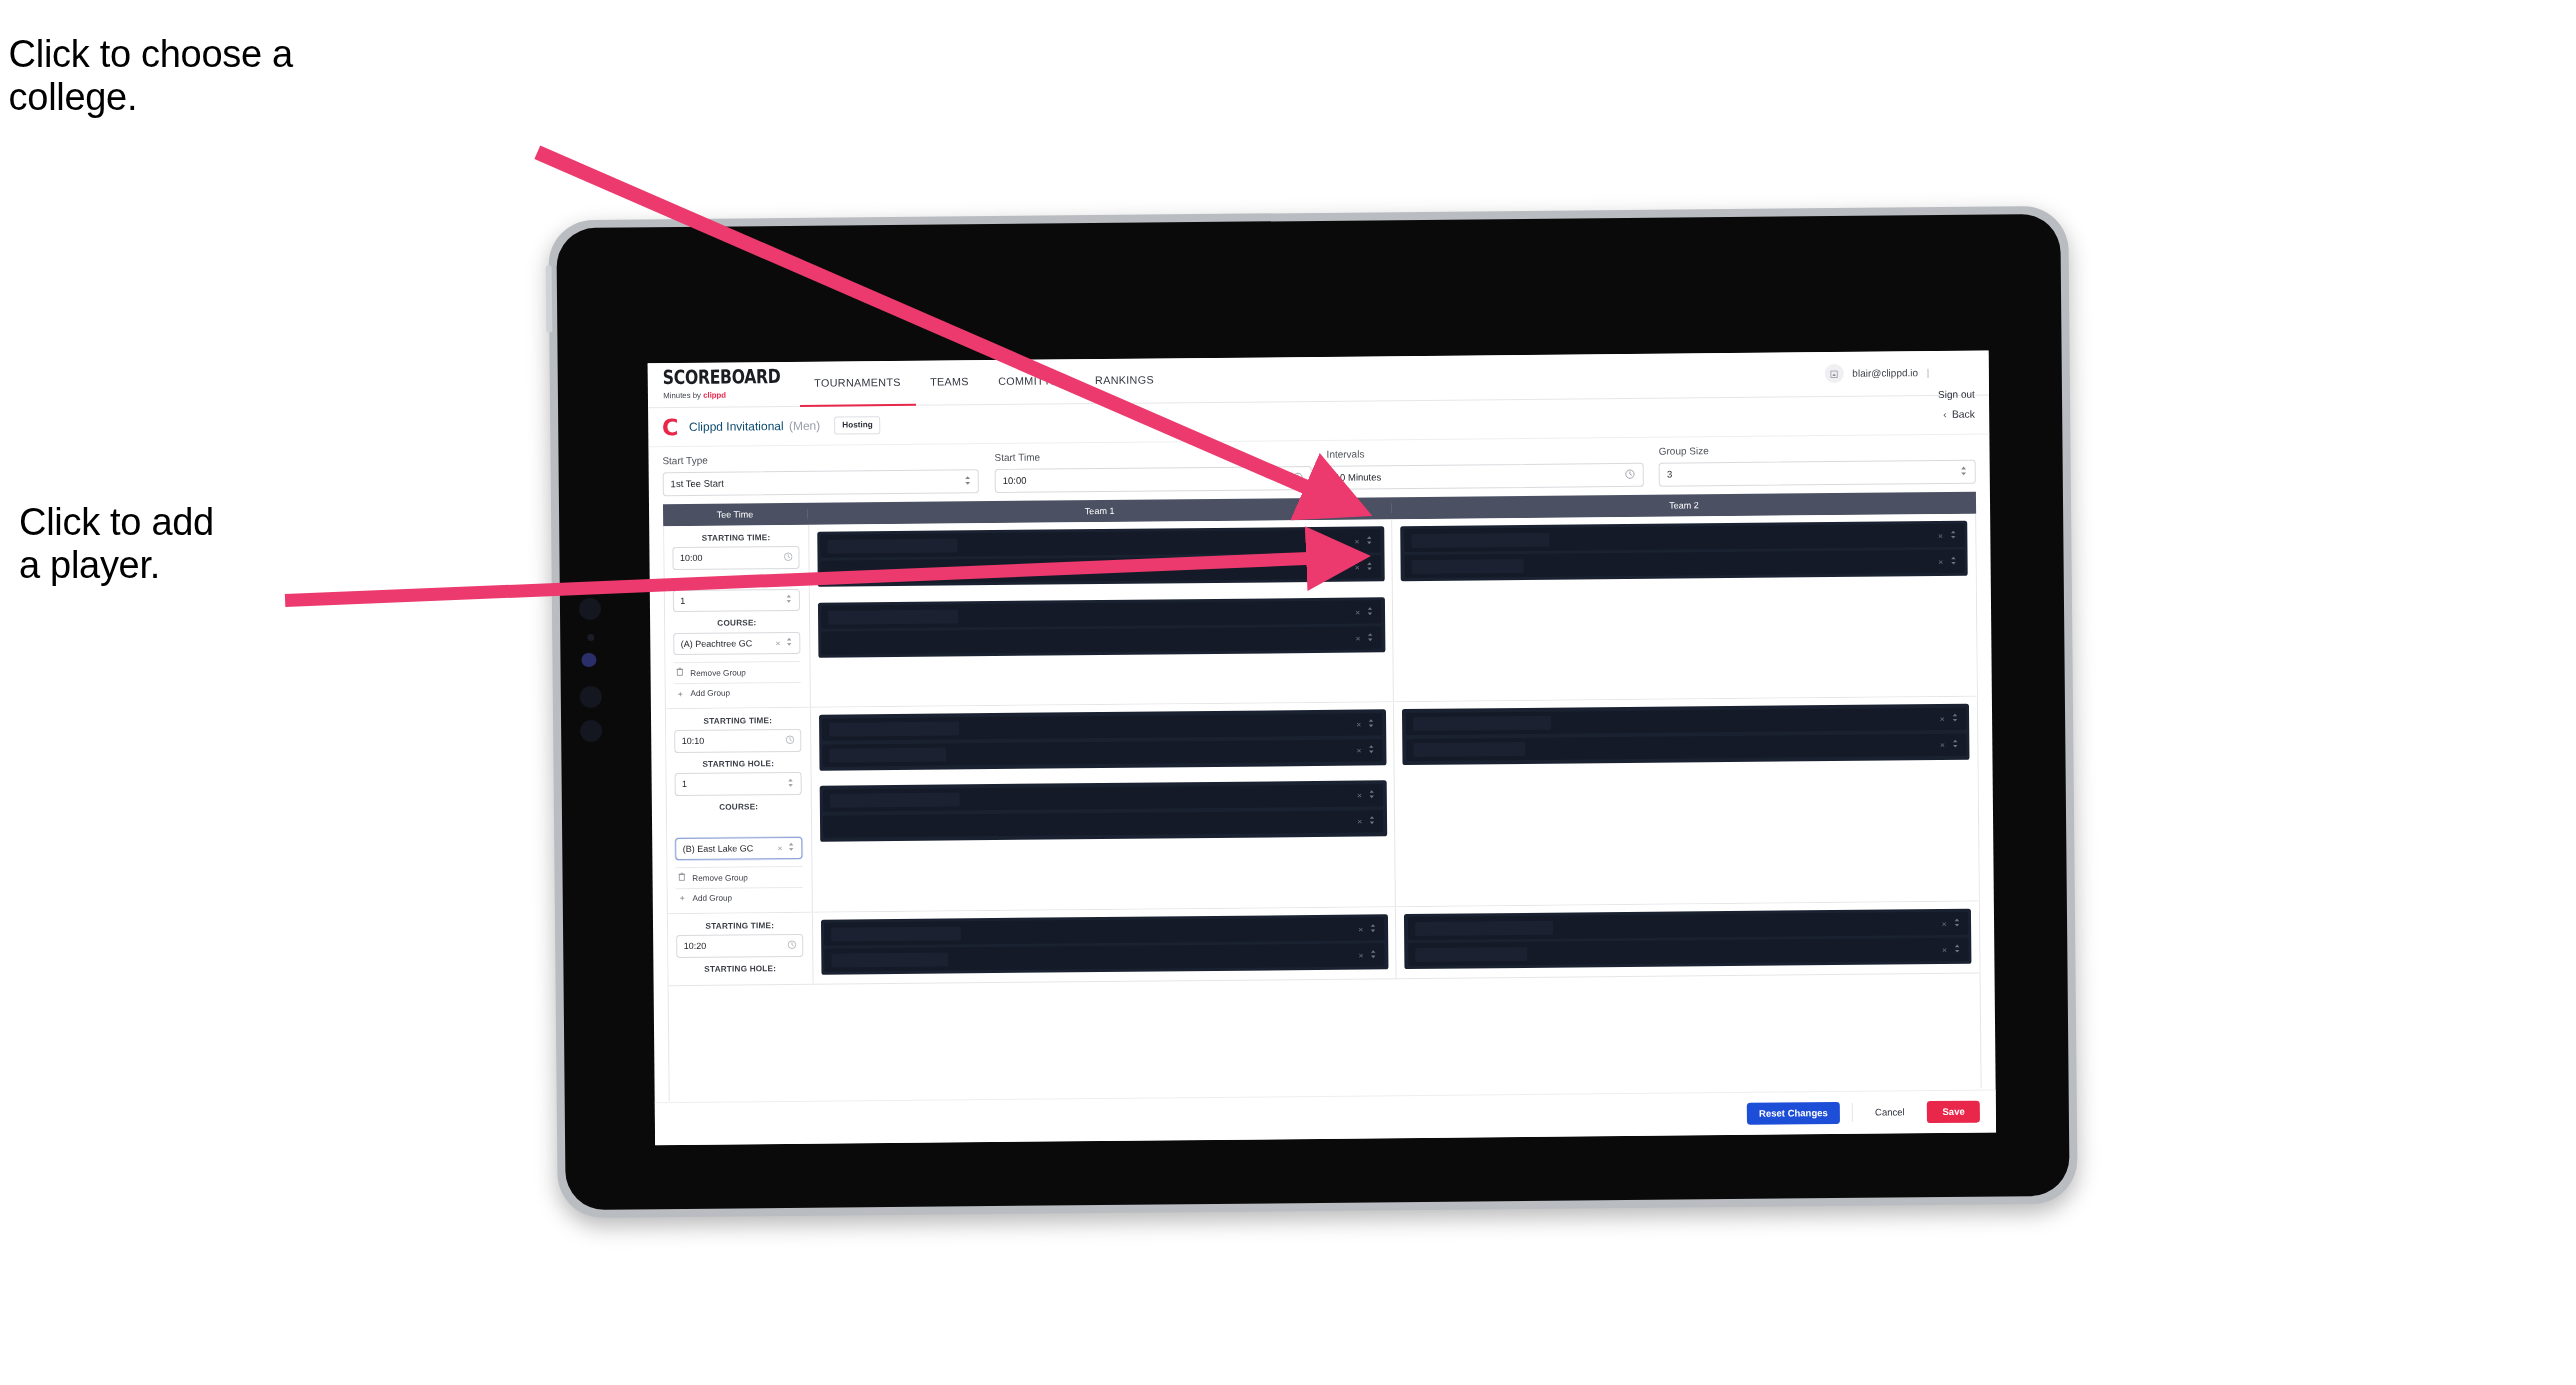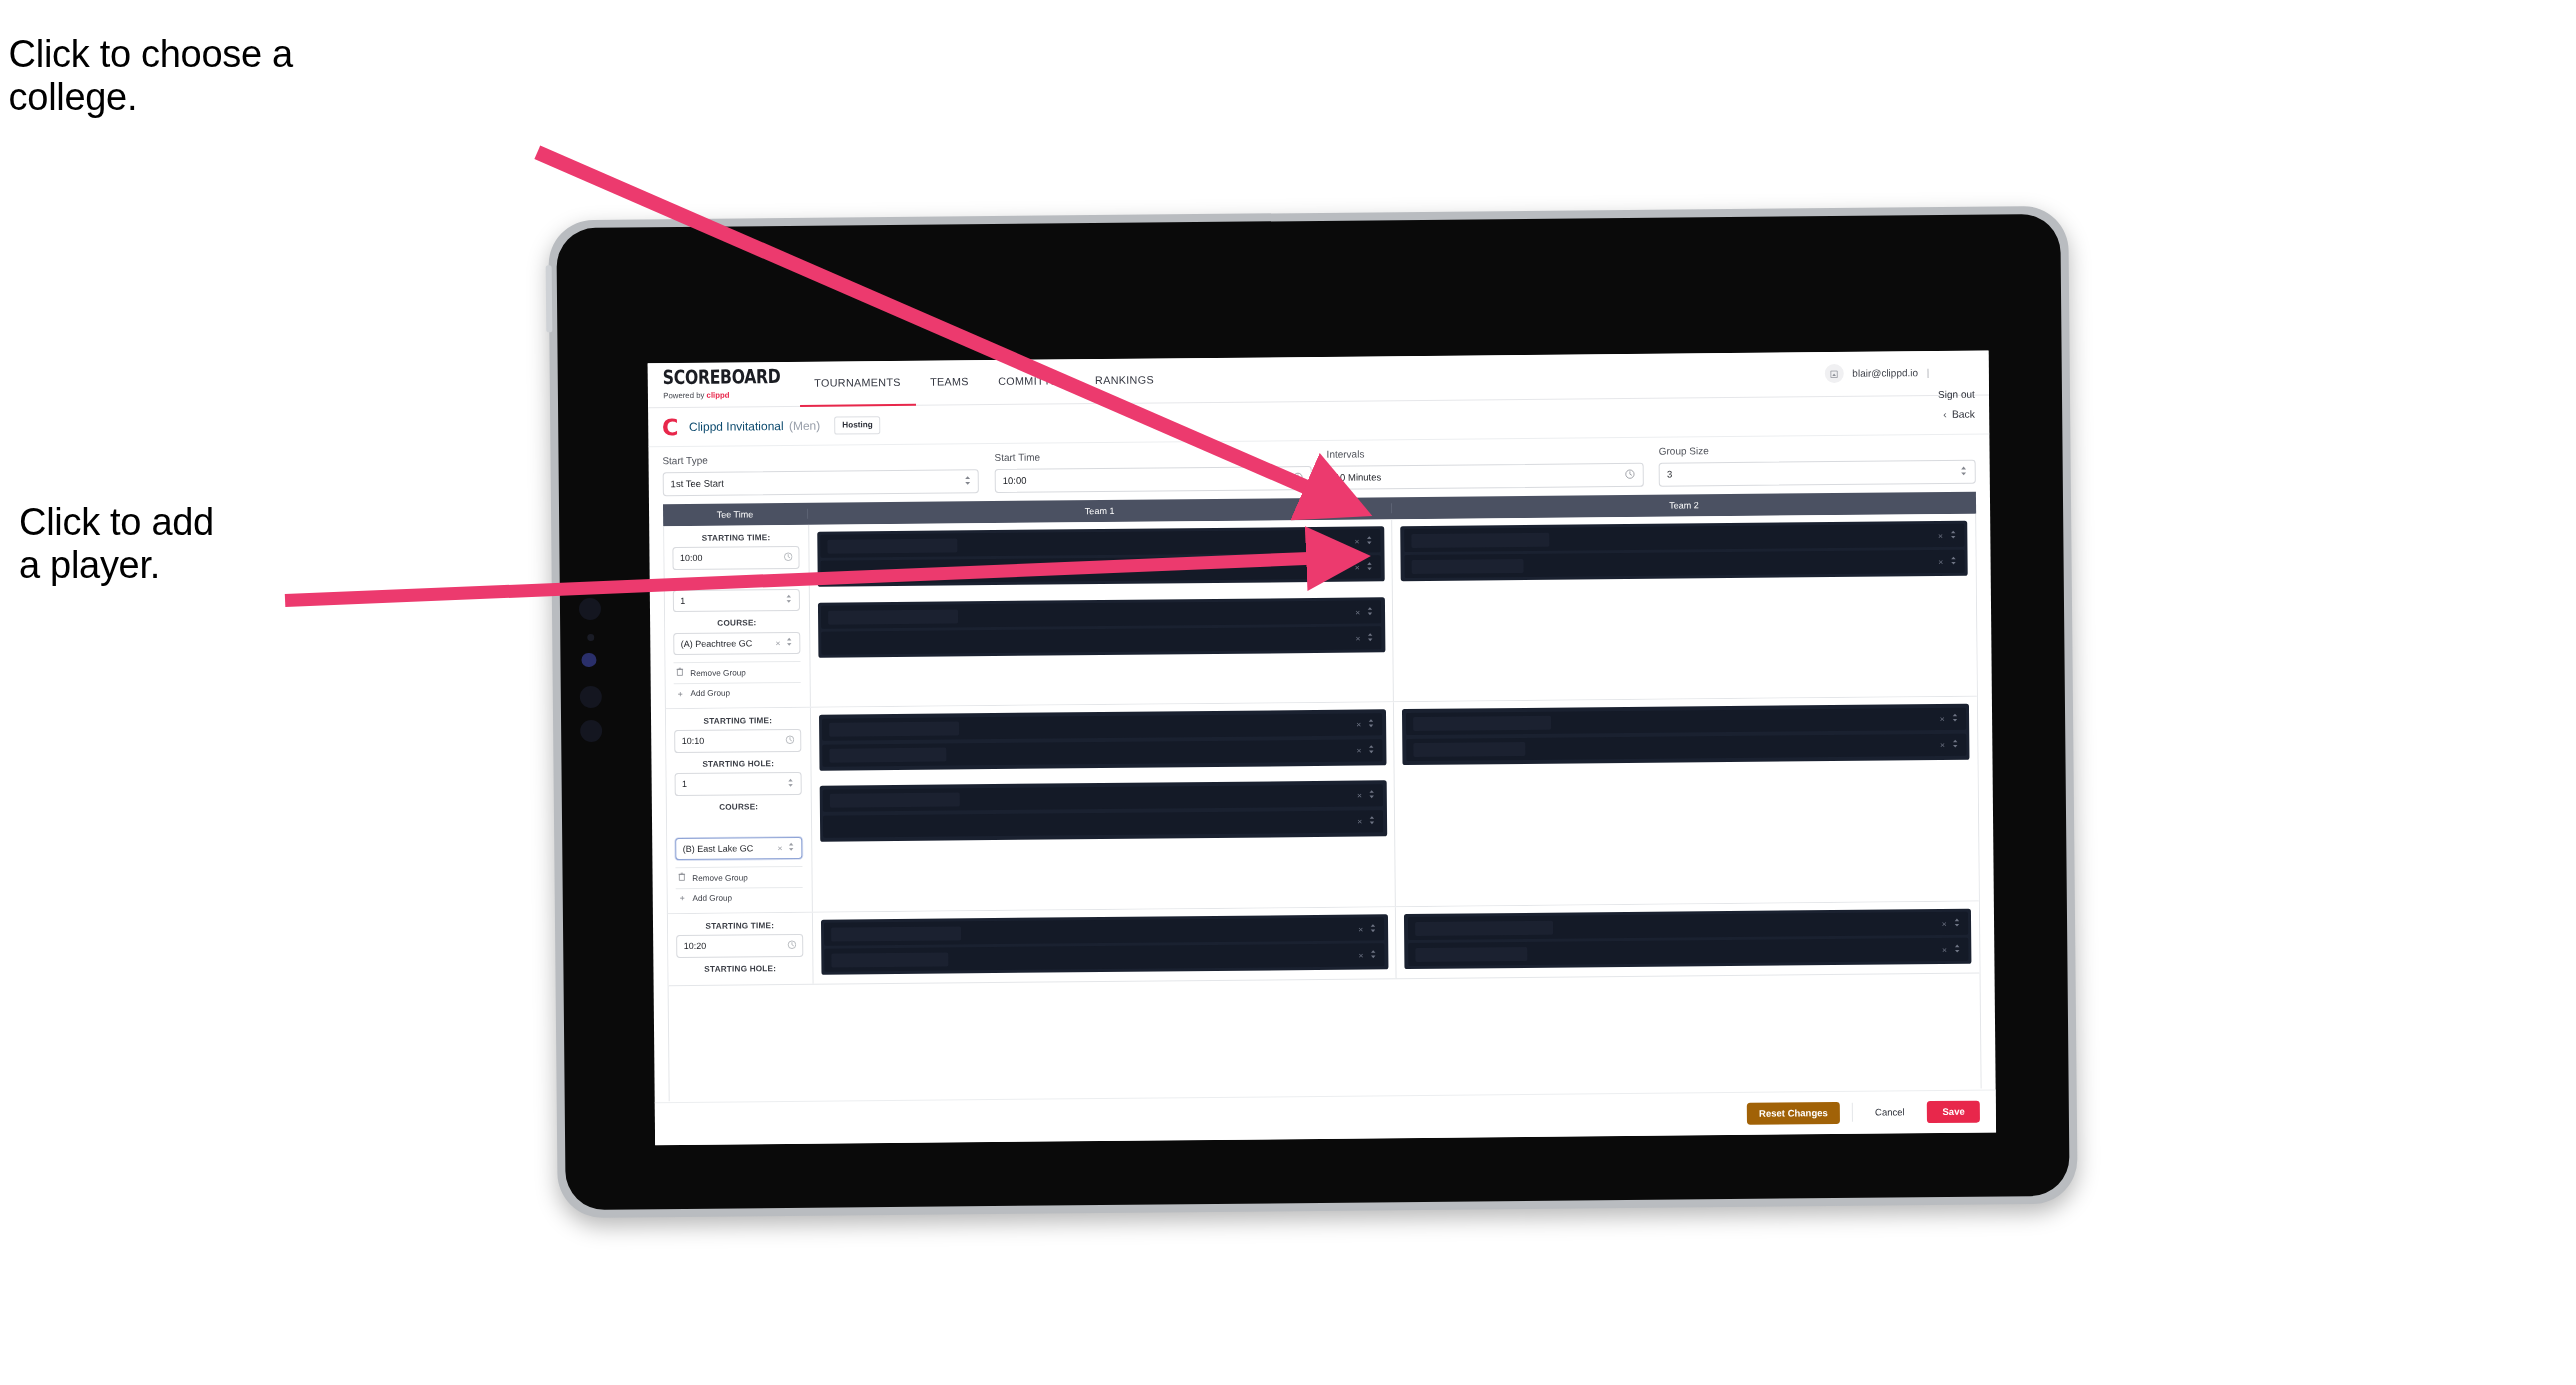--- a/index.html
+++ b/index.html
@@ -247,21 +247,21 @@
   #footer {
     position:absolute; left:0; right:0; bottom:0;
     height: 43px;
     background:#fff;
     border-top: 0.9px solid #eceef0;
     display:flex; align-items:center; justify-content:flex-end;
     gap: 12px;
     padding-right: 15.5px;
   }
   .btn { border-radius: 3.5px; font-size: 9.5px; cursor:pointer; display:flex; align-items:center; justify-content:center; }
-  .btn-reset { background:#a16207; color:#fff; height:22.5px; padding: 0 12px; font-weight:600; }
+  .btn-reset { background:#1d4ed8; color:#fff; height:22.5px; padding: 0 12px; font-weight:600; }
   .btn-cancel { background:#fff; color:#2c2f38; height:22.5px; padding: 0 10.4px; }
   .btn-save { background:#e8274b; color:#fff; height:22.5px; padding: 0 15.5px; font-weight:600; }
   .foot-sep { width:0.9px; height:19px; background:#e4e6e9; }
 </style>
 </head>
 <body>
 
 <div id="stage">
 
   <div class="annot" id="annot-player">Click to add
@@ -276,21 +276,21 @@
       <div class="bezel-dot" id="dot-tiny"></div>
       <div class="bezel-dot" id="dot-blue"></div>
       <div class="bezel-dot" id="dot-b1"></div>
       <div class="bezel-dot" id="dot-b2"></div>
 
       <div id="screen">
 
         <div id="topnav">
           <div class="logo-wrap">
             <div class="logo-word">SCOREBOARD</div>
-            <div class="logo-sub"><span>Powered by </span><span class="brand">clippd</span></div>
+            <div class="logo-sub"><span>Minutes by </span><span class="brand">clippd</span></div>
           </div>
           <div class="nav-items">
             <div class="nav-item active">TOURNAMENTS</div>
             <div class="nav-item">TEAMS</div>
             <div class="nav-item">COMMITTEE</div>
             <div class="nav-item">RANKINGS</div>
           </div>
           <div class="nav-right">
             <div class="avatar">
               <svg width="8.6" height="8.6" viewBox="0 0 12 12" aria-hidden="true">

